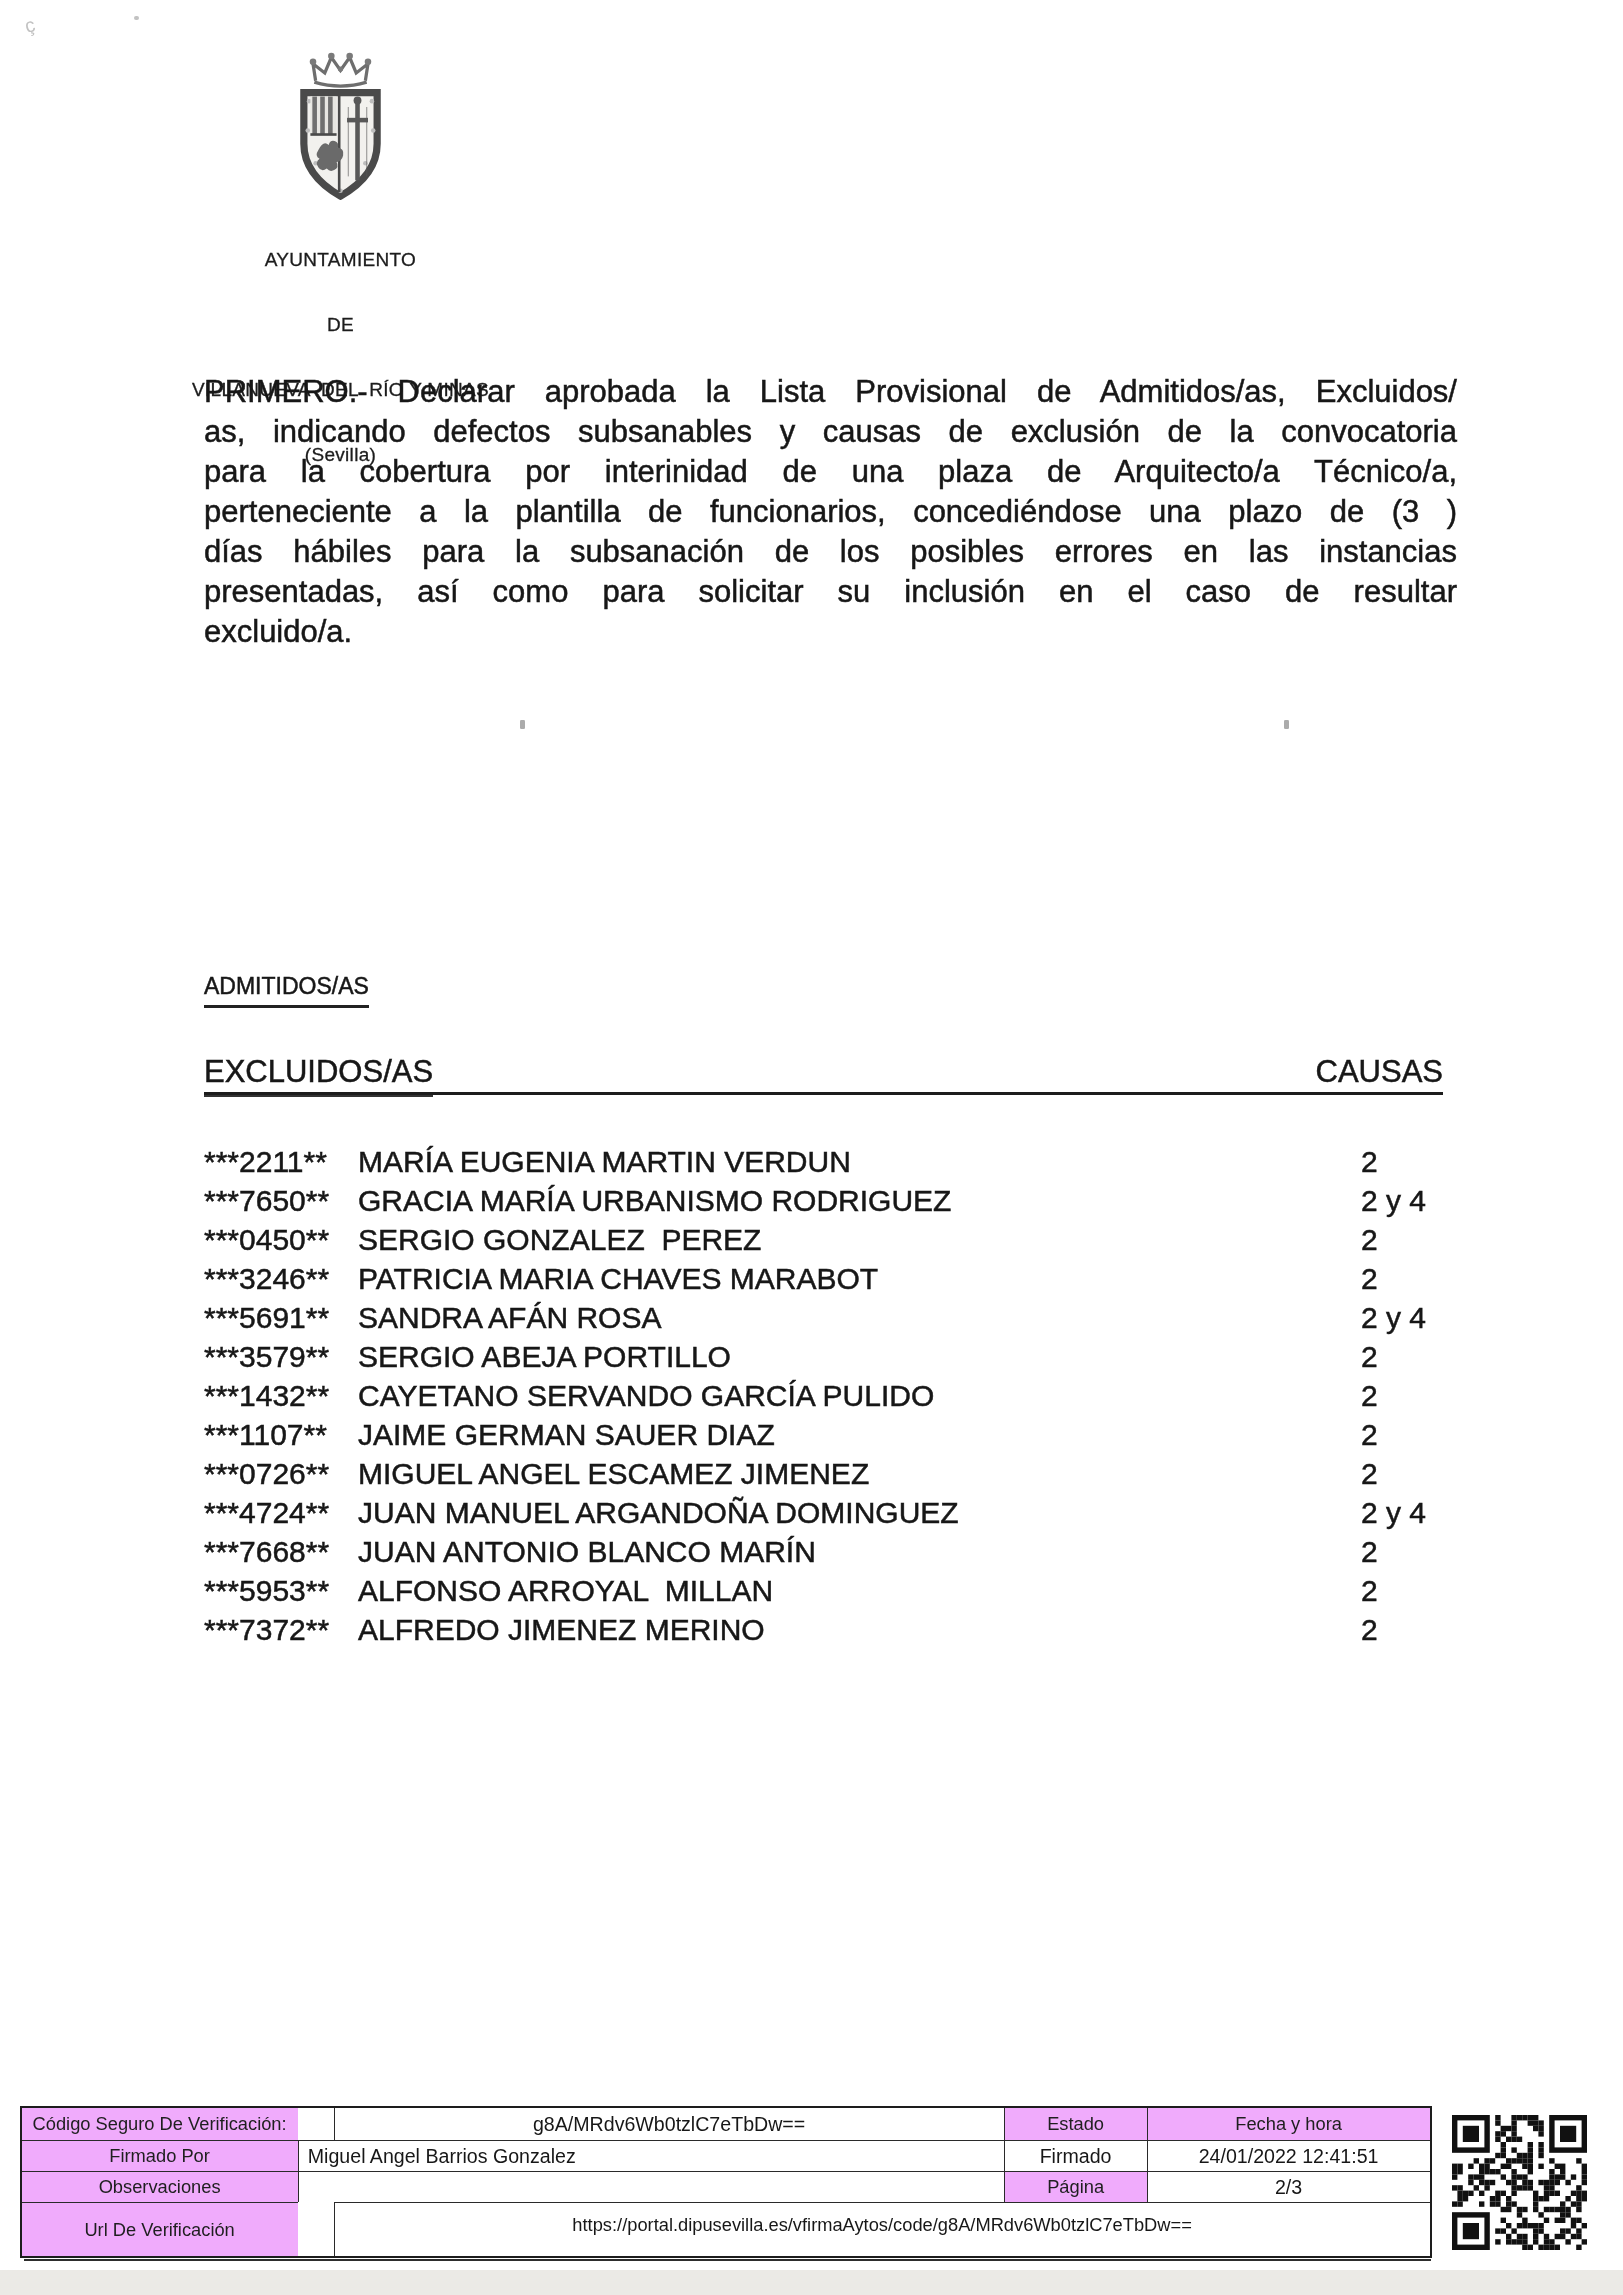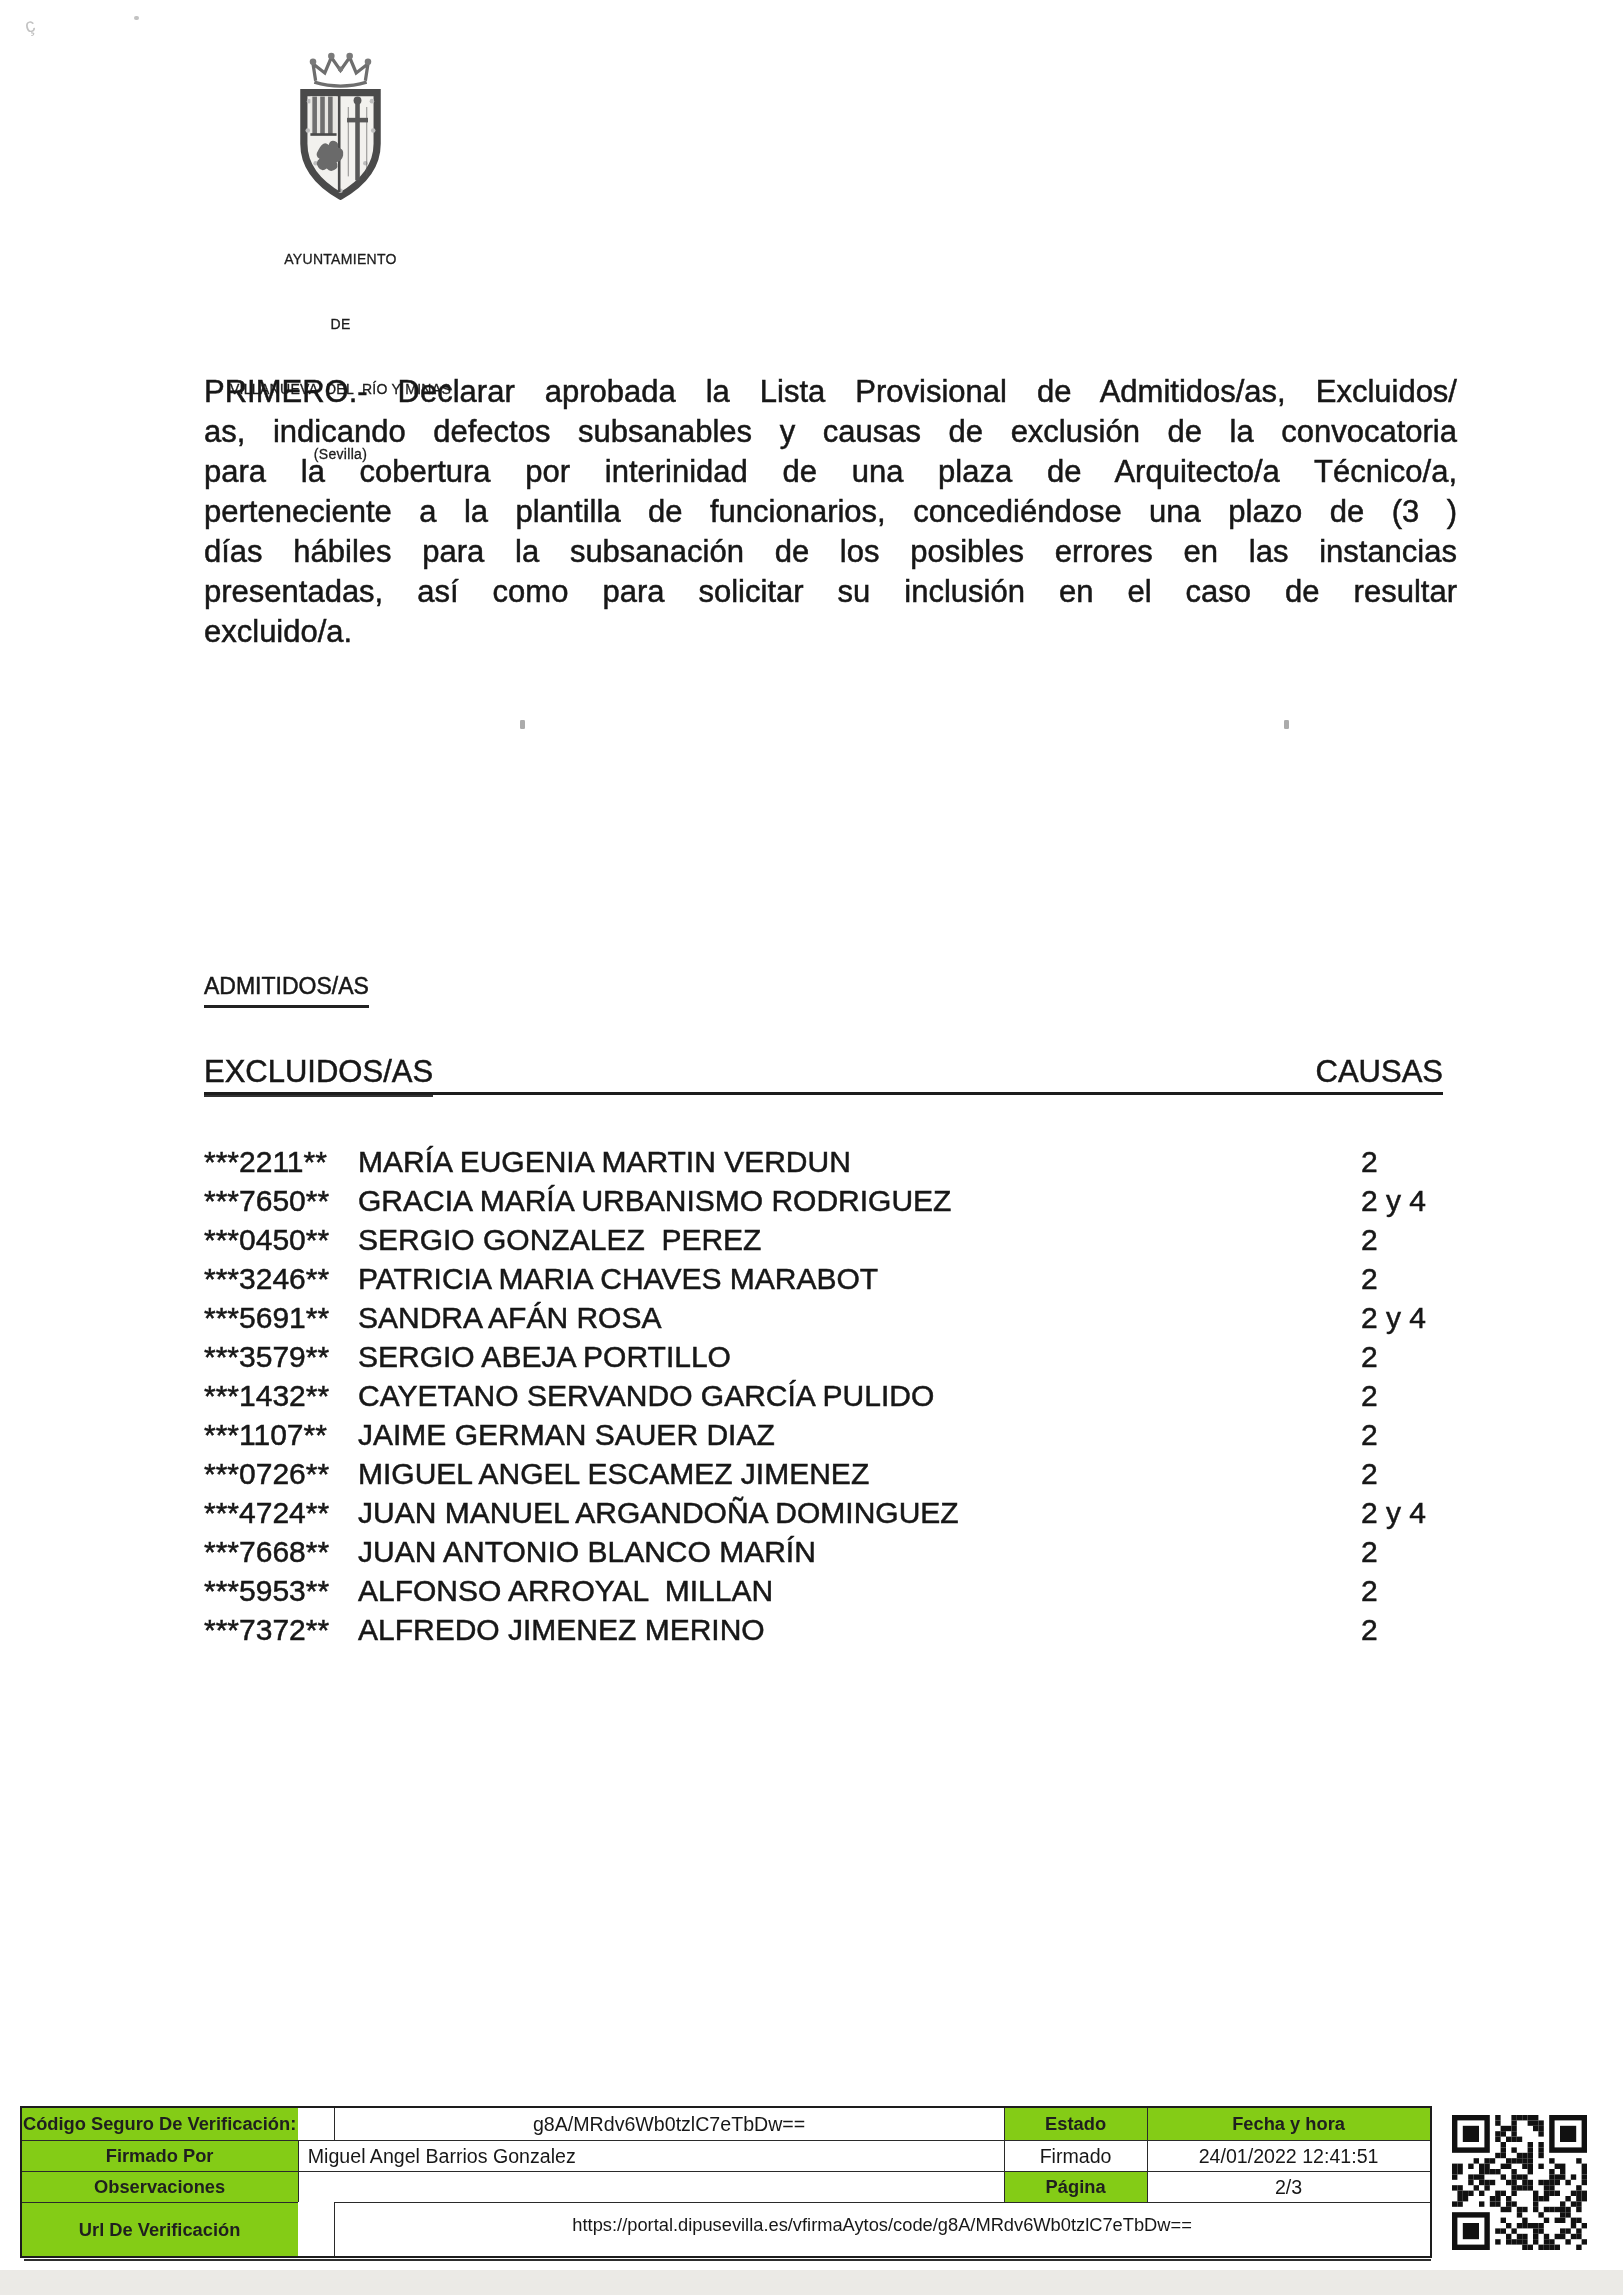--- a/index.html
+++ b/index.html
@@ -7,21 +7,21 @@
     width:1623px;height:2295px;background:#ffffff;position:relative;overflow:hidden;
     font-family:"Liberation Sans","DejaVu Sans",sans-serif;color:#171717;
   }
   .page{position:absolute;inset:0;}
 
   
   .letterhead{position:absolute;left:0;top:0;}
   .logo{position:absolute;left:296px;top:52px;}
   .org{
     position:absolute;left:144px;top:206px;width:393px;text-align:center;
-    font-size:14px;line-height:21.6px;letter-spacing:0.3px;color:#1c1c1c;
+    font-size:19px;line-height:21.6px;letter-spacing:0.3px;color:#1c1c1c;
     -webkit-text-stroke:0.3px #1c1c1c;white-space:pre;
   }
 
   
   .textblock{position:absolute;left:204px;width:1253px;}
   .tline{
     text-align:justify;text-align-last:justify;white-space:normal;
     -webkit-text-stroke:0.5px #171717;
   }
   .para{top:372px;font-size:31px;line-height:40px;}
@@ -53,21 +53,21 @@
     grid-template-rows:32px 31px 31px 54px;
     border:2px solid #1d1d1d;background:#fff;
   }
   .cell{
     display:flex;align-items:center;justify-content:center;
     border-left:1.6px solid #2a2a2a;border-top:1.6px solid #2a2a2a;
     font-size:18.3px;overflow:hidden;
   }
   .cell.c1{border-left:none;}
   .cell.r1{border-top:none;}
-  .lbl{background:#84cc16;font-weight:bold;color:#1f1f1f;}
+  .lbl{background:#f0abfc;font-weight:normal;color:#1f1f1f;}
   .val{font-size:19.6px;}
   .left{justify-content:flex-start;padding-left:9.2px;}
   .mono{font-family:Liberation Sans, sans-serif;font-size:19.6px;margin-left:36px;}
   .url-span{grid-column:2/5;font-size:18.3px;align-items:flex-start;padding-top:10.5px;}
   .underline2{position:absolute;left:23.6px;top:2259px;width:1407px;height:2px;background:#2d2d2d;}
 
   .qr{position:absolute;left:1452px;top:2115px;}
 
   
   .strip{position:absolute;left:0;top:2270px;width:1623px;height:25.5px;background:#ebeae6;}

